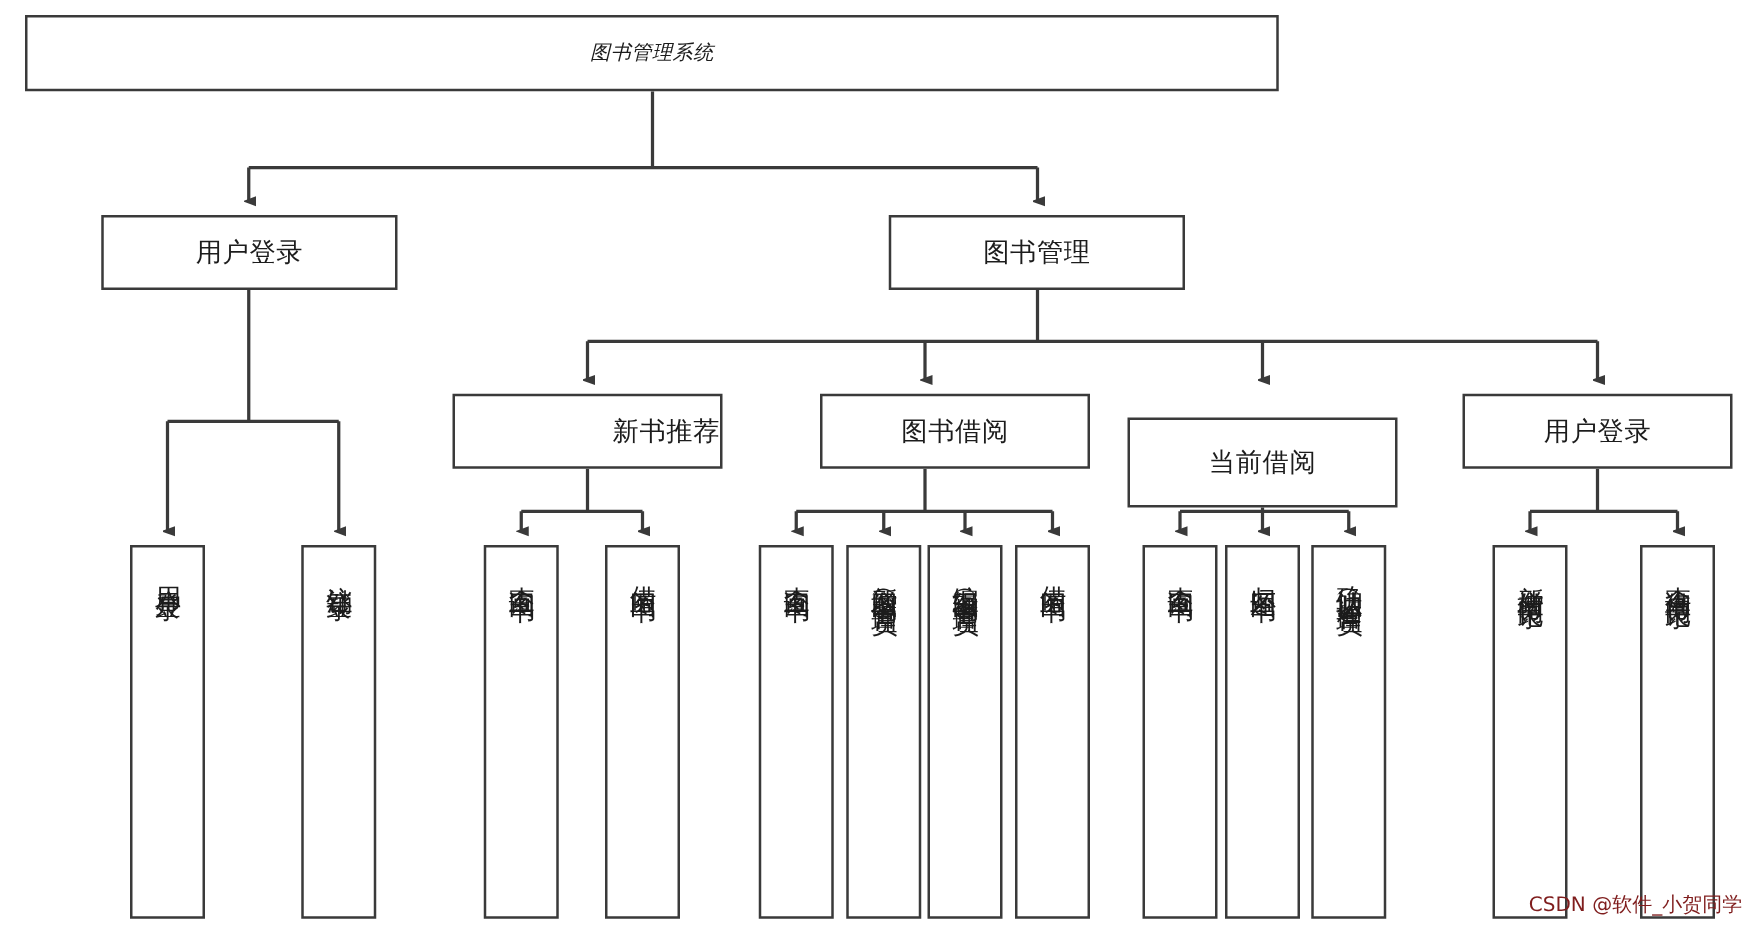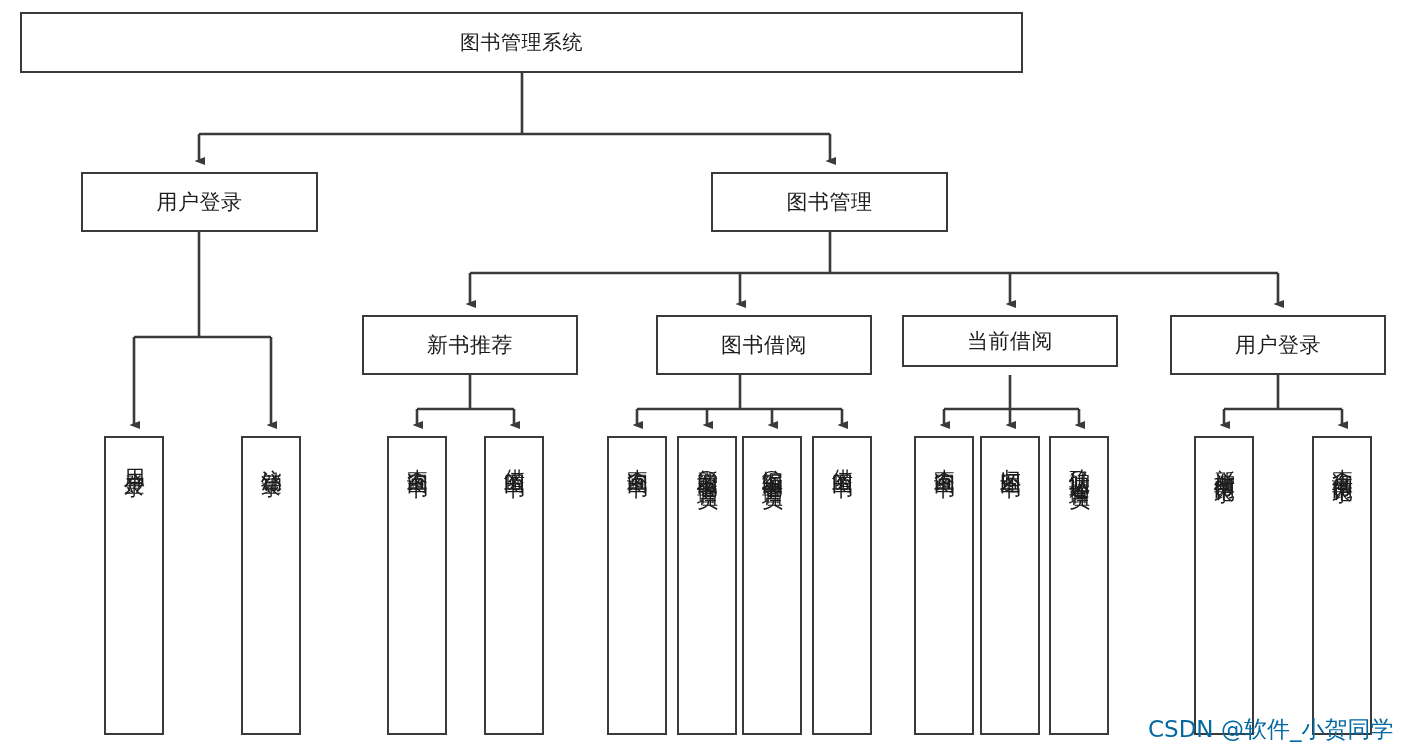--- a/index.html
+++ b/index.html
@@ -53,28 +53,29 @@
   .node.vertical .node-label {
     writing-mode: vertical-rl;
     text-orientation: upright;
     -webkit-writing-mode: vertical-rl;
     font-size: 21px;
     line-height: 1.0;
     letter-spacing: 3px;
     white-space: pre;
   }
   .node.root .node-label {
-    font-size: 20px;
+    font-size: 16px;
+    font-style: italic;
   }
   .watermark {
     position: absolute;
-    left: 1148px;
+    left: 1223px;
     top: 714px;
-    font-size: 23px;
-    color: #0369a1;
+    font-size: 16px;
+    color: #7f1d1d;
     white-space: nowrap;
     z-index: 5;
     font-family: "DejaVu Sans", "Liberation Sans", sans-serif;
   }
 </style>
 </head>
 <body>
 
 <div id="diagram-root">
 
@@ -132,27 +133,27 @@
     <span class="node-label">图书管理系统</span>
   </div>
 
   <div class="node" style="left:81px; top:172px; width:237px; height:60px;">
     <span class="node-label">用户登录</span>
   </div>
   <div class="node" style="left:711px; top:172px; width:237px; height:60px;">
     <span class="node-label">图书管理</span>
   </div>
 
-  <div class="node" style="left:362px; top:315px; width:216px; height:60px;">
+  <div class="node" style="left:362px; top:315px; width:216px; height:60px;justify-content:flex-end;">
     <span class="node-label">新书推荐</span>
   </div>
   <div class="node" style="left:656px; top:315px; width:216px; height:60px;">
     <span class="node-label">图书借阅</span>
   </div>
-  <div class="node" style="left:902px; top:315px; width:216px; height:52px;">
+  <div class="node" style="left:902px; top:334px; width:216px; height:72px;">
     <span class="node-label">当前借阅</span>
   </div>
   <div class="node" style="left:1170px; top:315px; width:216px; height:60px;">
     <span class="node-label">用户登录</span>
   </div>
 
   <div class="node vertical" style="left:104px; top:436px; width:60px; height:299px;">
     <span class="node-label">用户登录</span>
   </div>
   <div class="node vertical" style="left:241px; top:436px; width:60px; height:299px;">

